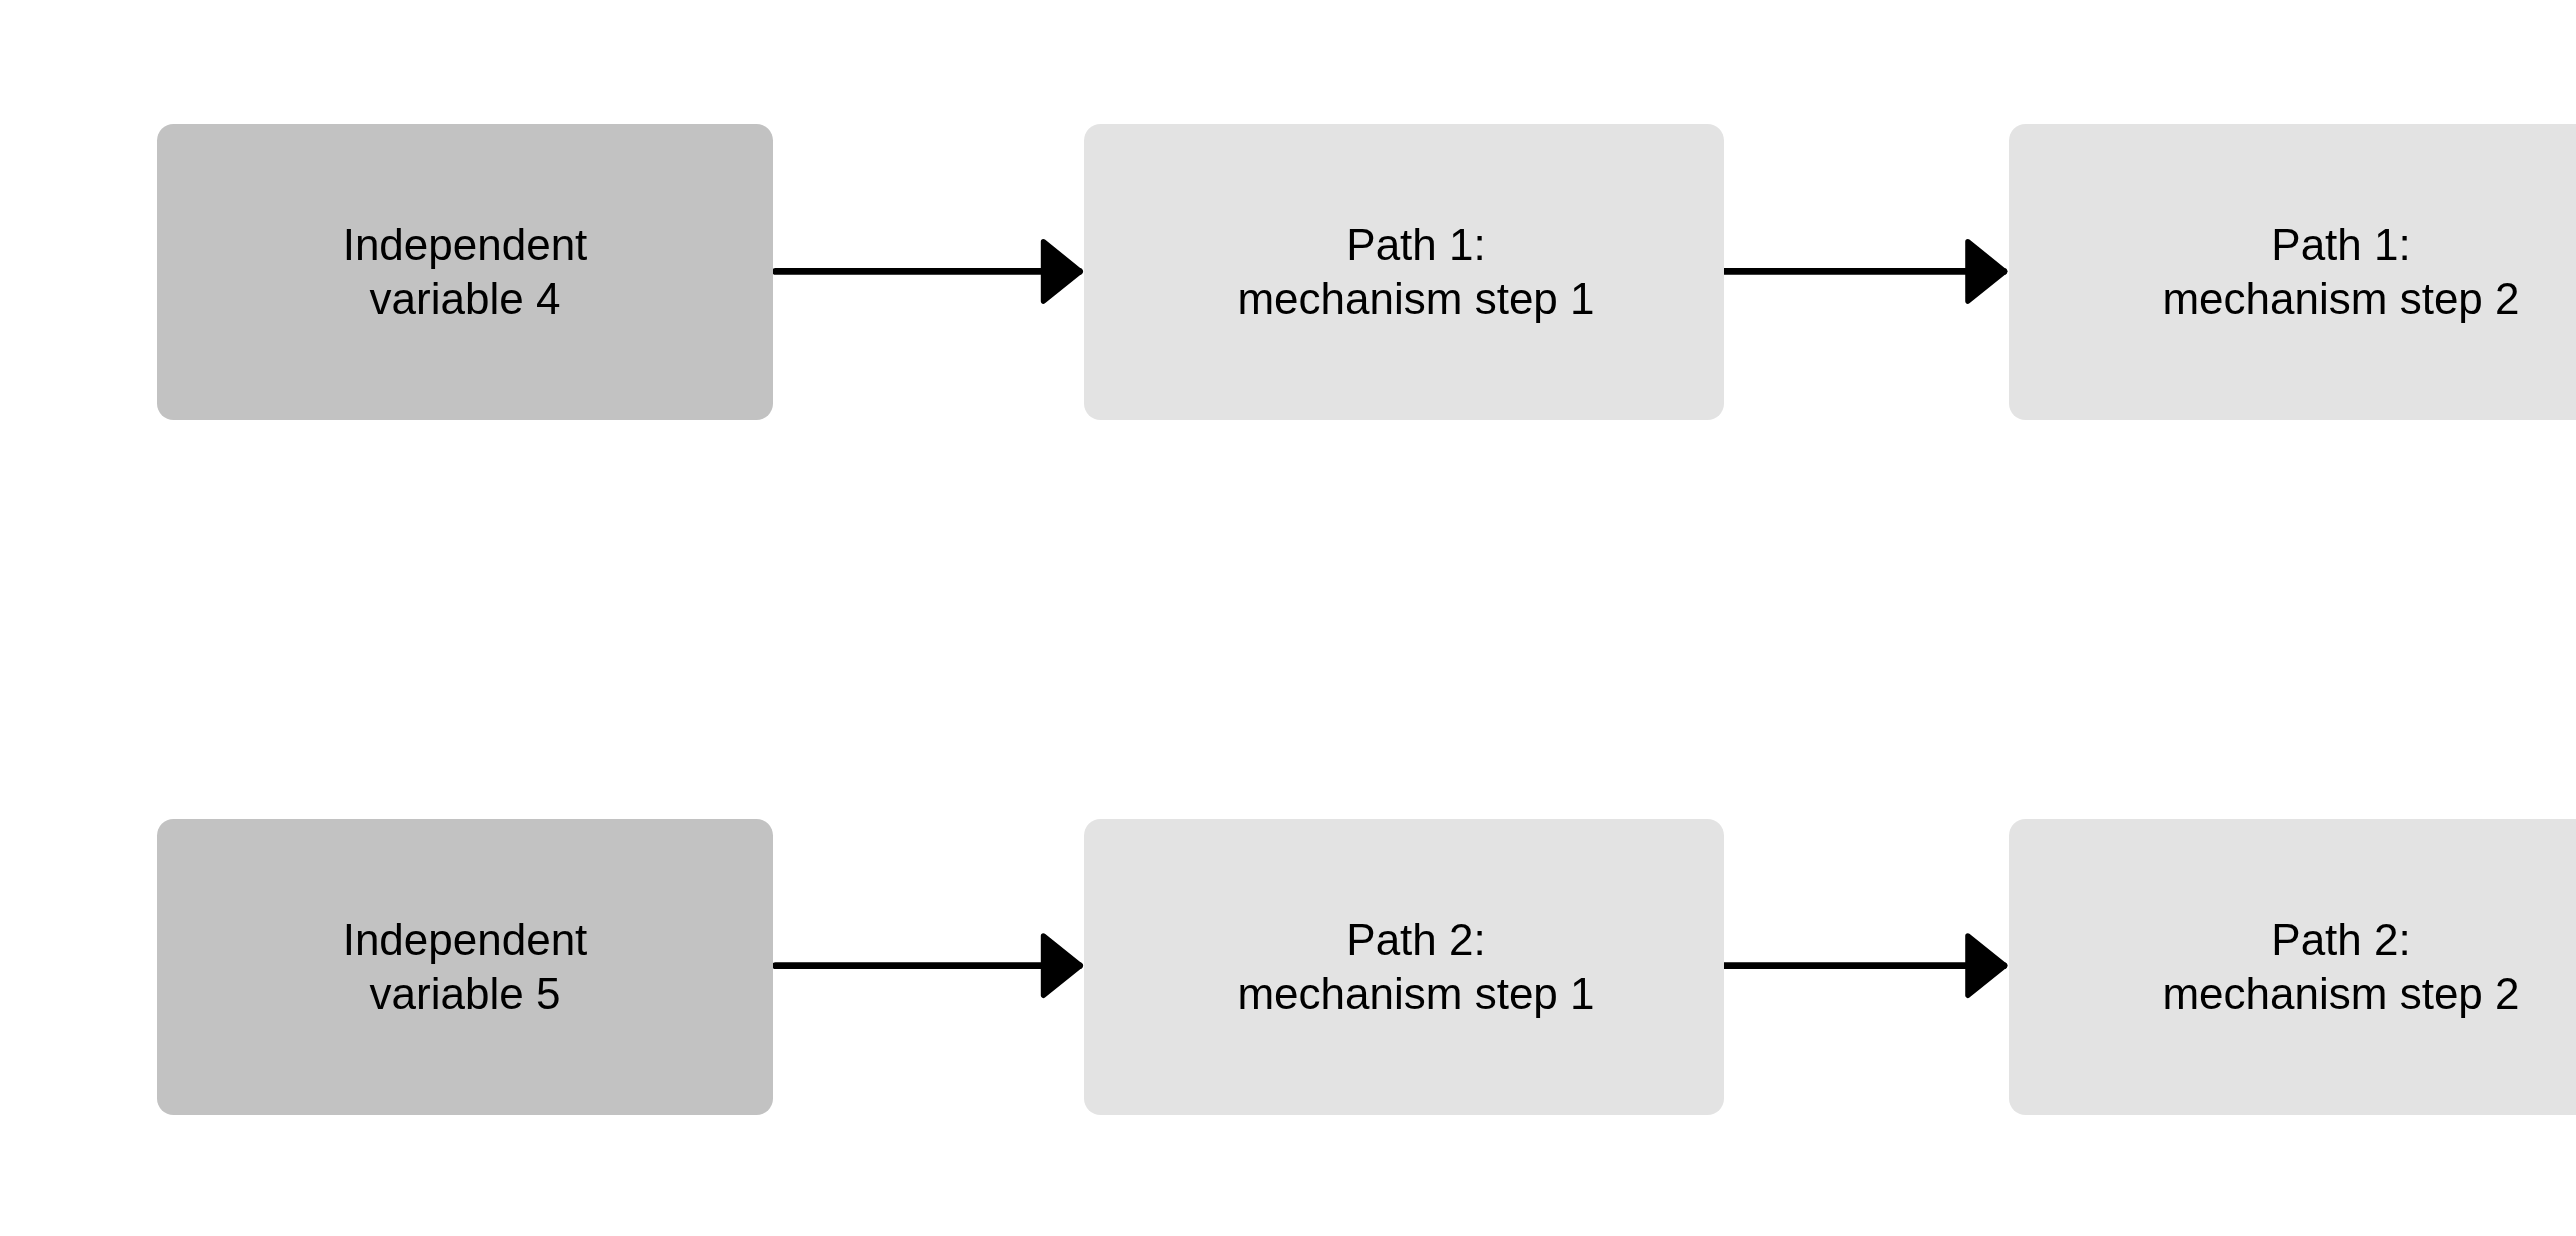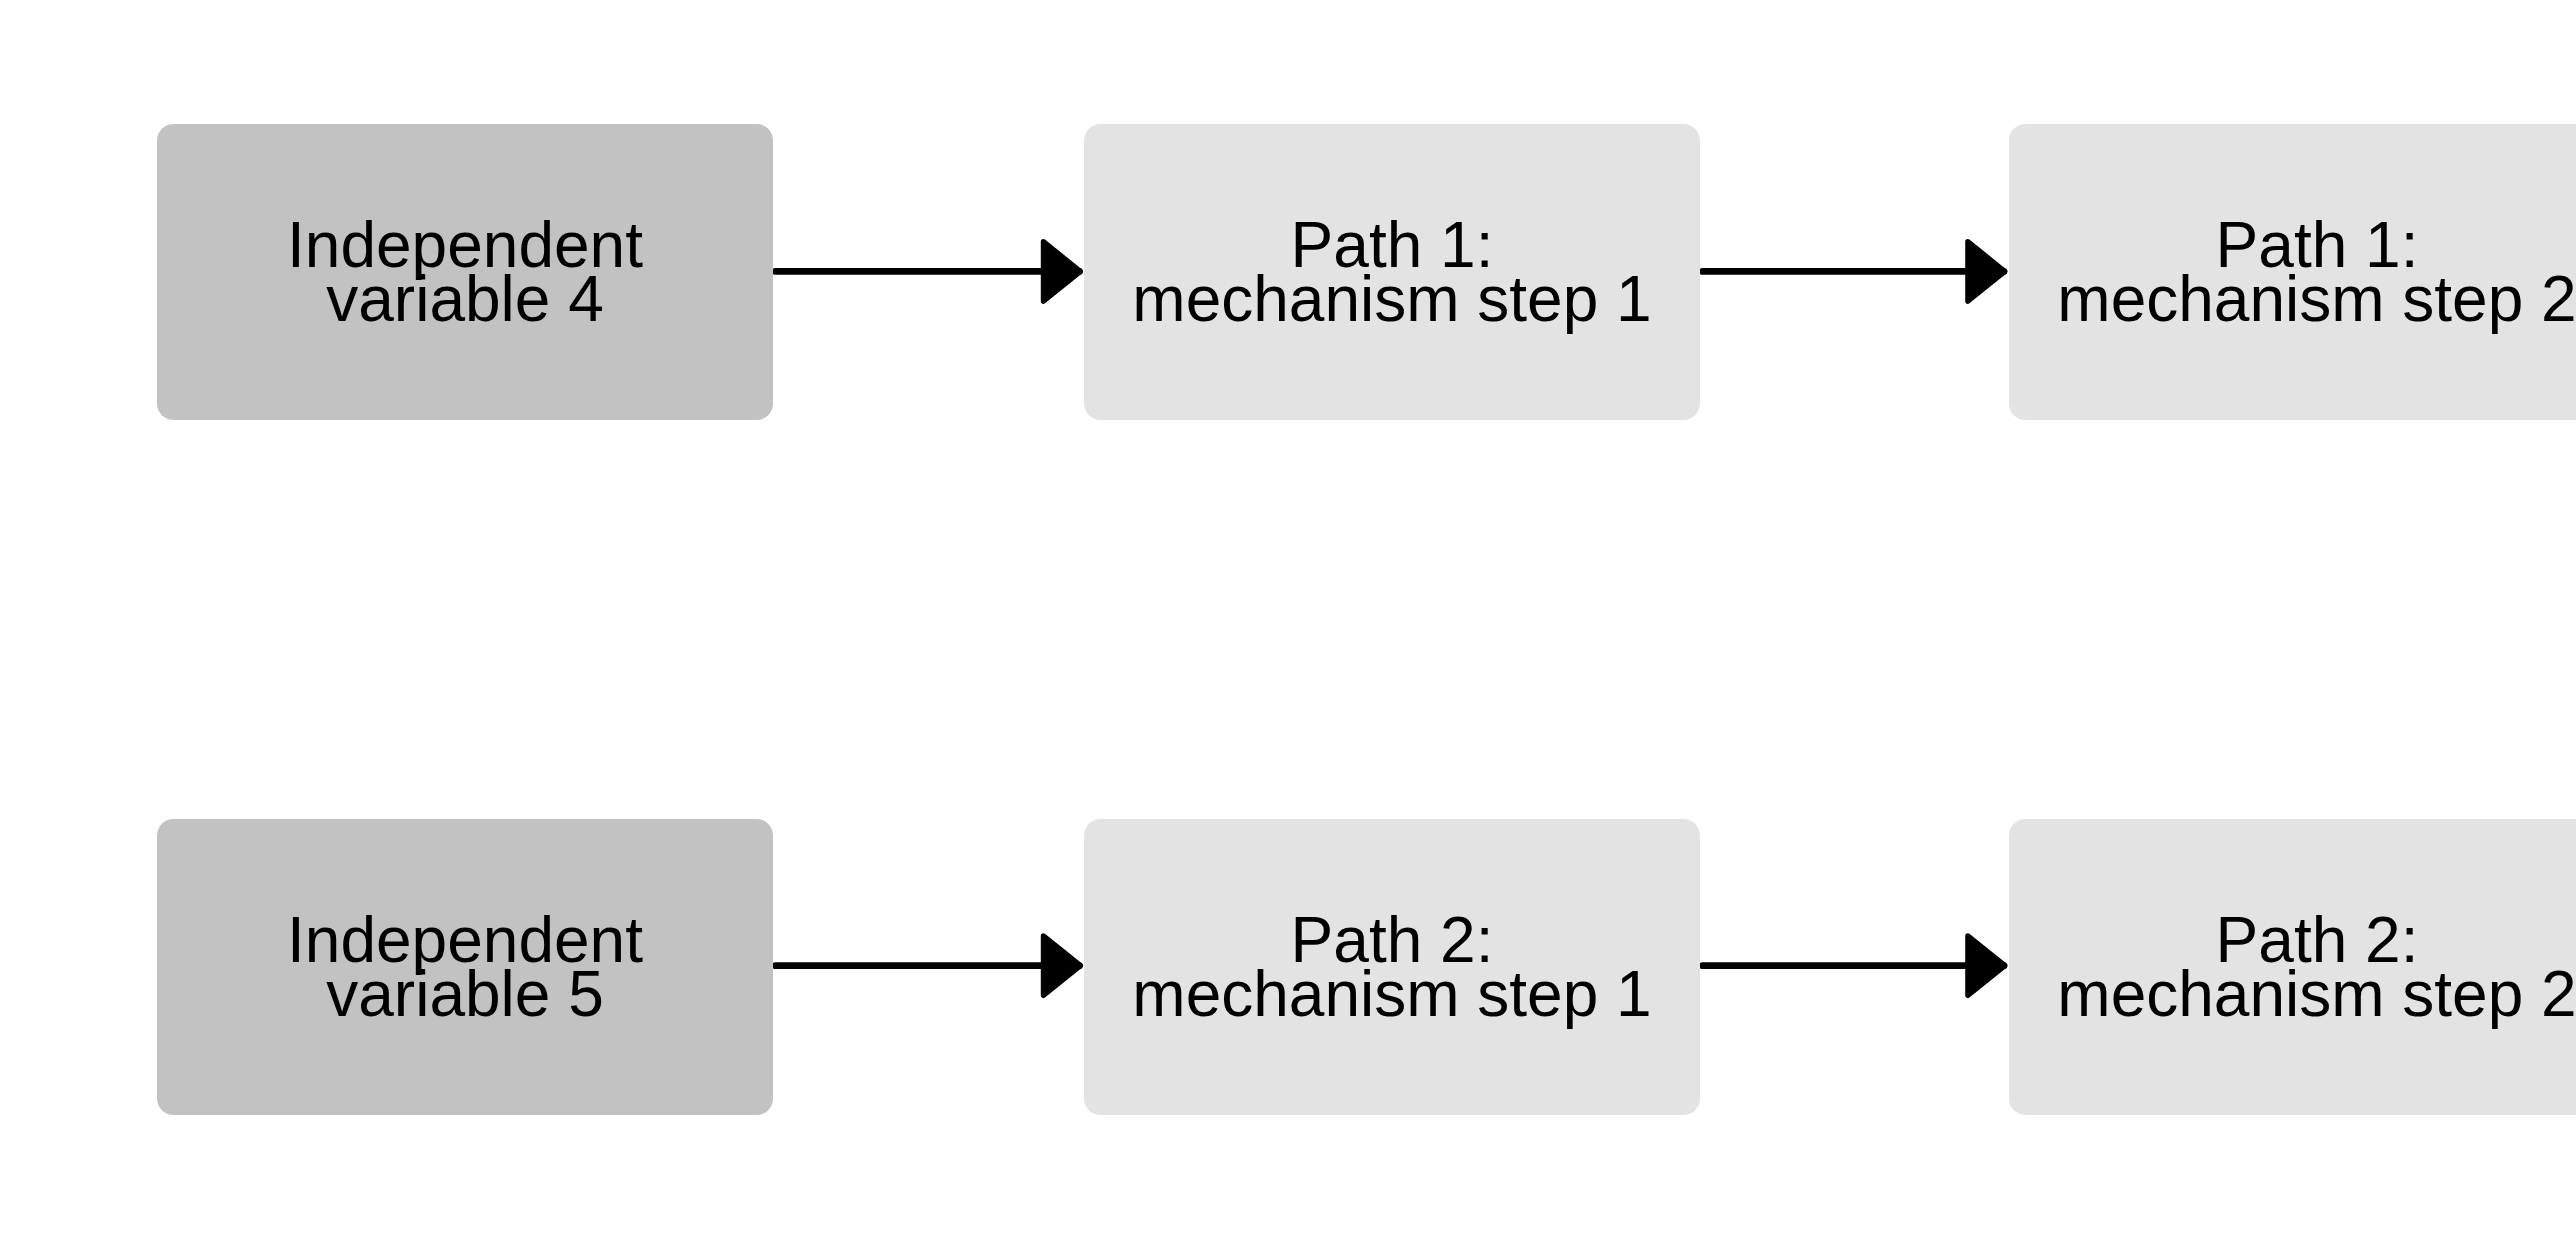--- a/index.html
+++ b/index.html
@@ -28,32 +28,32 @@
     stroke-linecap: round;
   }
   .node {
     position: absolute;
     display: flex;
     flex-direction: column;
     align-items: center;
     justify-content: center;
     border-radius: 16.5px;
     color: var(--text, #000000);
-    font-size: 64px;
+    font-size: 44px;
     line-height: 54px;
     text-align: center;
     width: 616px;
     height: 296px;
   }
   .node .line {
     display: block;
     white-space: nowrap;
   }
   .node.variable  { background: var(--variable-fill, #c2c2c2); }
-  .node.mechanism { background: var(--mechanism-fill, #e3e3e3); }
+  .node.mechanism { background: var(--mechanism-fill, #e3e3e3); padding-left: 24px; }
 
   #n-iv1  { left: 157px;  top: 124px;  }
   #n-p1s1 { left: 1084px; top: 124px;  }
   #n-p1s2 { left: 2009px; top: 124px;  }
   #n-iv2  { left: 157px;  top: 819px; }
   #n-p2s1 { left: 1084px; top: 819px; }
   #n-p2s2 { left: 2009px; top: 819px; }
 </style>
 </head>
 <body>

